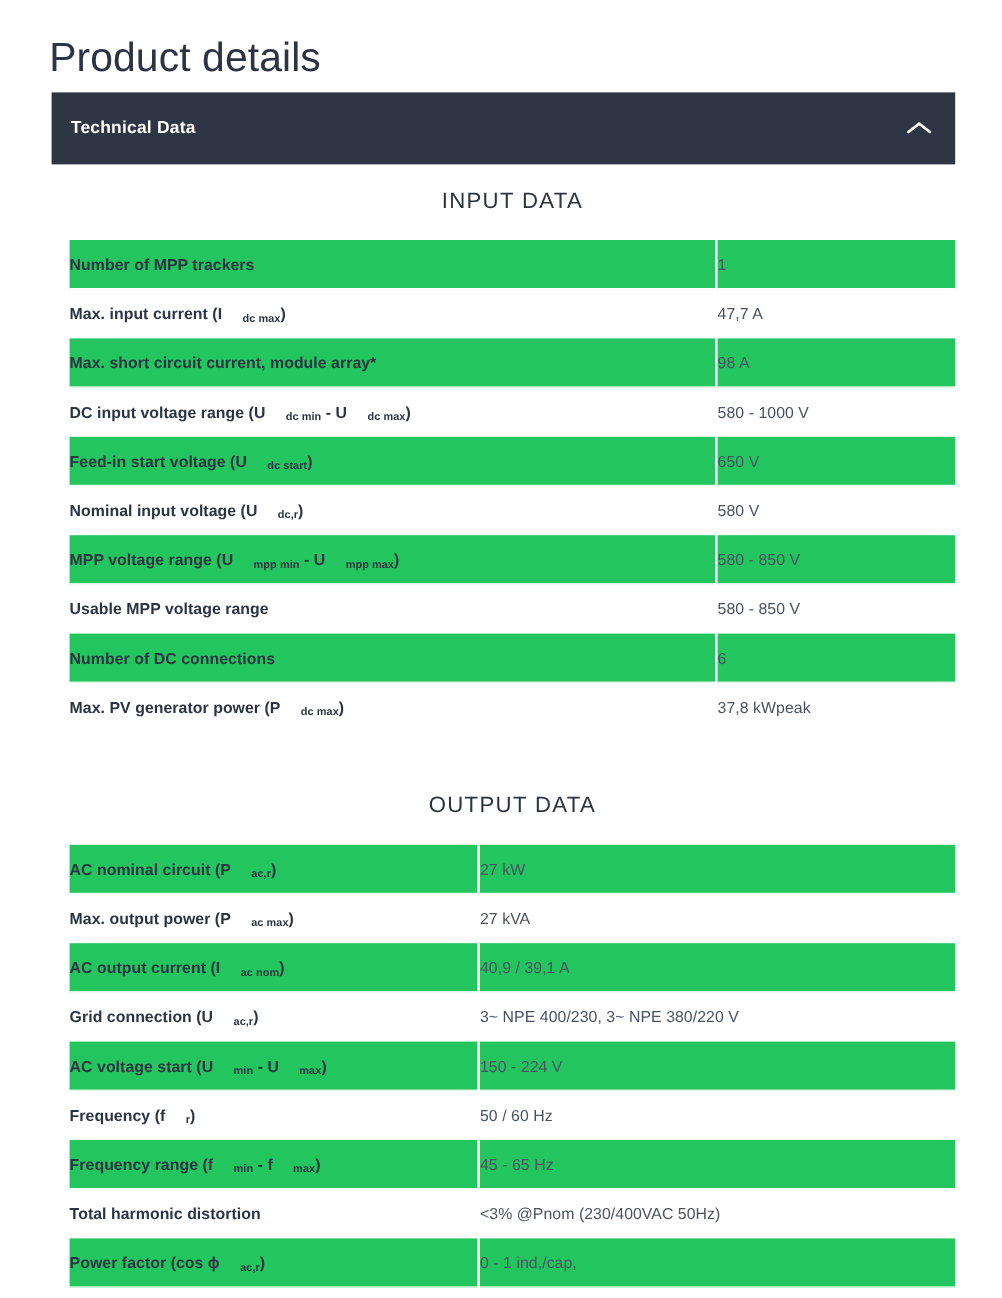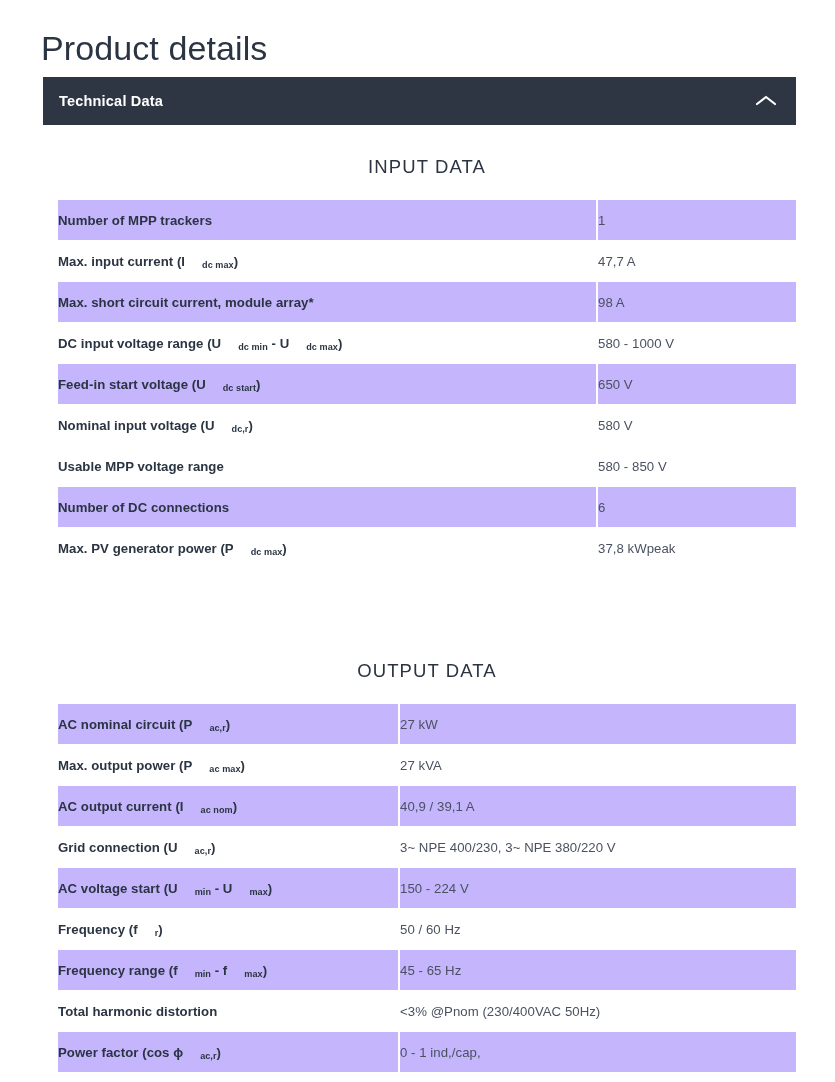--- a/index.html
+++ b/index.html
@@ -35,21 +35,21 @@
     color: #2b3442;
     line-height: 38px;
   }
 
   
   .accordion-header {
     position: absolute;
     left: 43px;
     top: 77px;
     width: 753px;
-    height: 48px;
+    height: 60px;
     background: #2e3643;
     display: flex;
     align-items: center;
     cursor: pointer;
   }
   .accordion-title {
     color: #ffffff;
     font-size: 14.5px;
     font-weight: 700;
     letter-spacing: 0.2px;
@@ -89,21 +89,21 @@
     border-spacing: 0;
     width: 738px;
     table-layout: fixed;
   }
   table.spec td {
     vertical-align: middle;
     padding: 0;
     height: 41px;
     border-bottom: 1px solid #ffffff;
   }
-  table.spec tr.shaded td { background: #c4b5fd; }
+  table.spec tr.shaded td { background: #22c55e; }
   table.spec tr.plain td  { background: #ffffff; }
 
   td.lbl {
     font-size: 13.2px;
     font-weight: 700;
     color: #2b3442;
     padding-left: 10px;
     letter-spacing: 0.05px;
   }
   td.gutter { width: 2px; background: #ffffff !important; }
@@ -174,20 +174,25 @@
           <tr class="shaded">
             <td class="lbl"><span>Feed-in start voltage (U</span><sub>dc start</sub><span>)</span></td>
             <td class="gutter"></td>
             <td class="val">650 V</td>
           </tr>
           <tr class="plain">
             <td class="lbl"><span>Nominal input voltage (U</span><sub>dc,r</sub><span>)</span></td>
             <td class="gutter"></td>
             <td class="val">580 V</td>
           </tr>
+          <tr class="shaded">
+            <td class="lbl"><span>MPP voltage range (U</span><sub>mpp min</sub><span> - U</span><sub>mpp max</sub><span>)</span></td>
+            <td class="gutter"></td>
+            <td class="val">580 - 850 V</td>
+          </tr>
           <tr class="plain">
             <td class="lbl"><span>Usable MPP voltage range</span></td>
             <td class="gutter"></td>
             <td class="val">580 - 850 V</td>
           </tr>
           <tr class="shaded">
             <td class="lbl"><span>Number of DC connections</span></td>
             <td class="gutter"></td>
             <td class="val">6</td>
           </tr>

